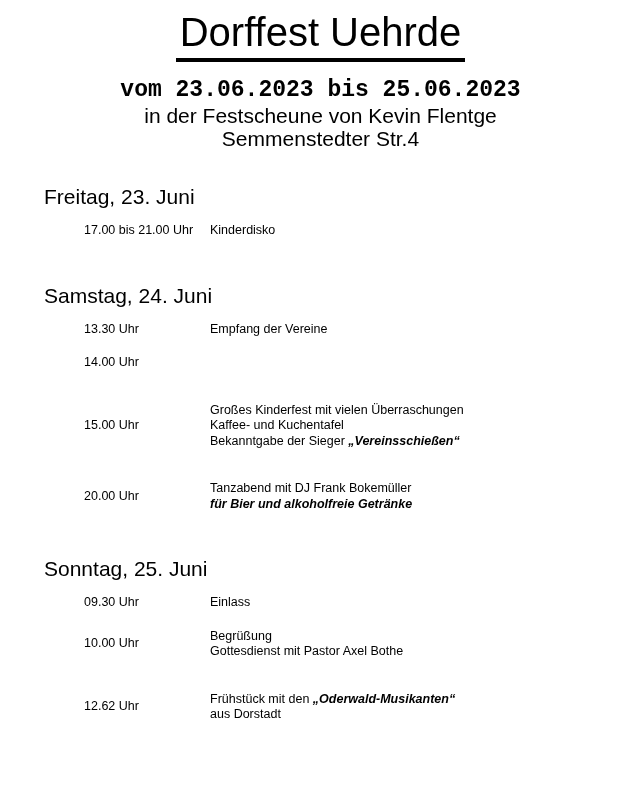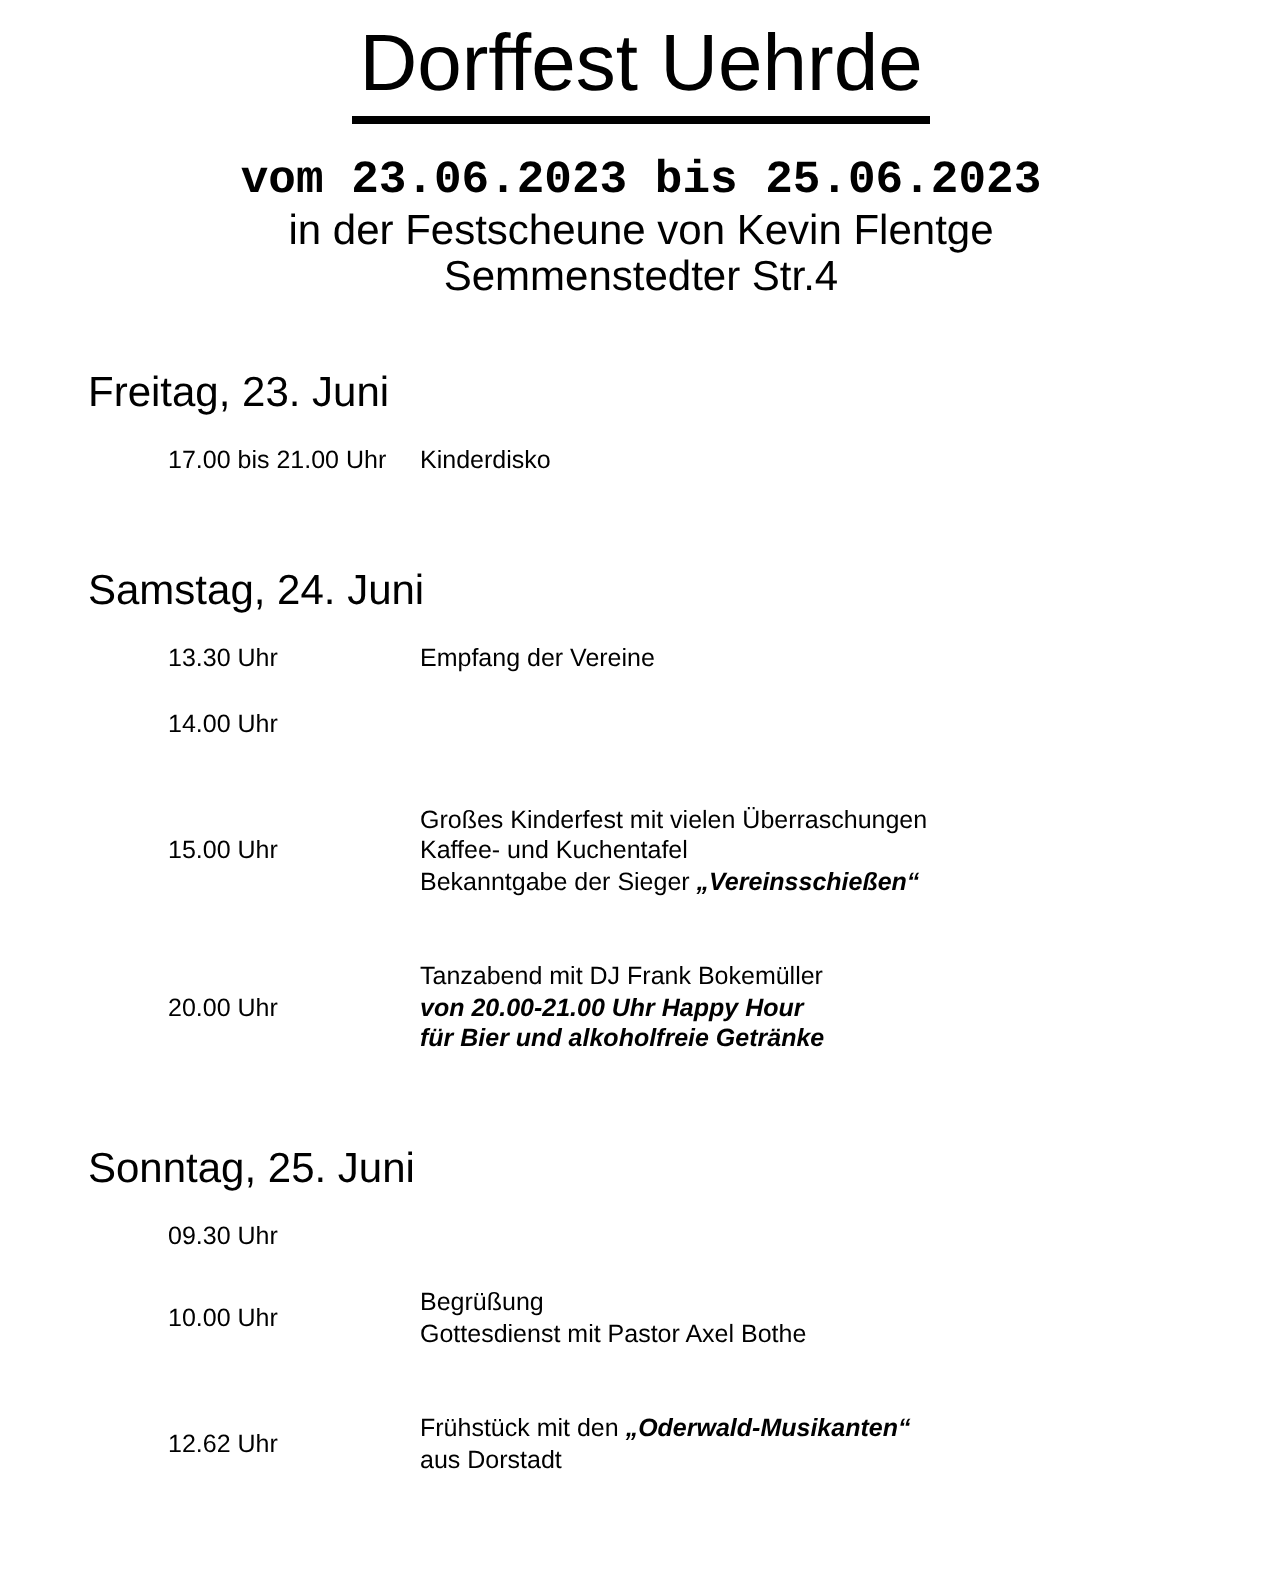--- a/index.html
+++ b/index.html
@@ -151,32 +151,34 @@
               <div class="desc-line">Großes Kinderfest mit vielen Überraschungen</div>
               <div class="desc-line">Kaffee- und Kuchentafel</div>
               <div class="desc-line"><span>Bekanntgabe der Sieger </span><span class="quoted">„Vereinsschießen“</span></div>
             </div>
           </div>
           <div class="gap-md"></div>
           <div class="entry">
             <div class="entry-time">20.00 Uhr</div>
             <div class="entry-desc">
               <div class="desc-line">Tanzabend mit DJ Frank Bokemüller</div>
-              <div class="desc-line em">von 20.00-21.00 Uhr Happy Hour</div>
               <div class="desc-line em">für Bier und alkoholfreie Getränke</div>
             </div>
           </div>
         </div>
       </div>
       <div class="gap-lg"></div>
       <div class="day-block">
         <div class="day-heading">Sonntag, 25. Juni</div>
         <div class="entries">
           <div class="entry">
             <div class="entry-time">09.30 Uhr</div>
+            <div class="entry-desc">
+              <div class="desc-line">Einlass</div>
+            </div>
           </div>
           <div class="gap-sm"></div>
           <div class="entry">
             <div class="entry-time">10.00 Uhr</div>
             <div class="entry-desc">
               <div class="desc-line">Begrüßung</div>
               <div class="desc-line">Gottesdienst mit Pastor Axel Bothe</div>
             </div>
           </div>
           <div class="gap-md"></div>

